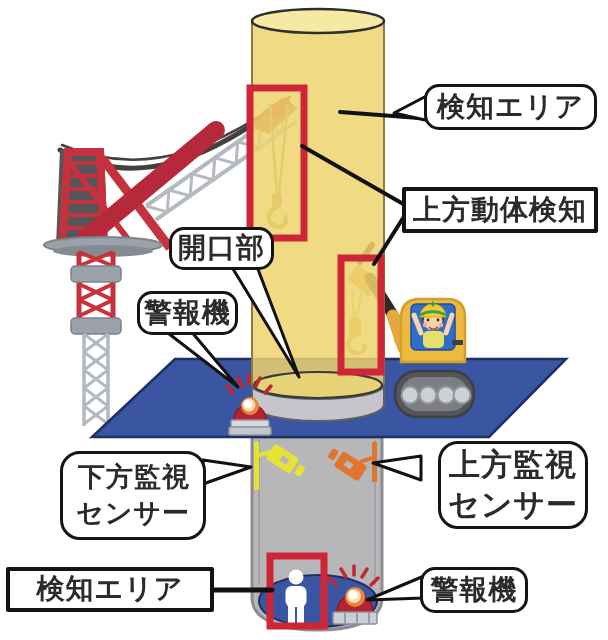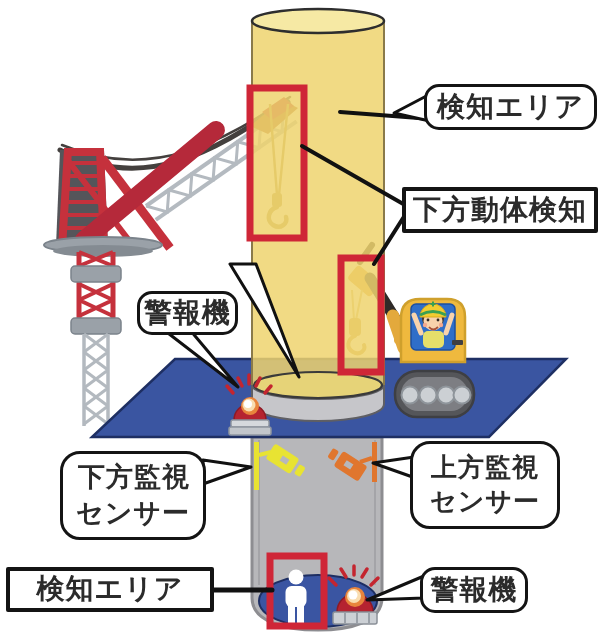--- a/index.html
+++ b/index.html
@@ -16,21 +16,21 @@
     color:#2b2b2b; font-weight:600; font-size:28px; letter-spacing:1px;
     white-space:pre-line; line-height:1.3;
   }
   .bubble { border-radius:15px; }
   .boxy   { border-radius:2px; border-width:4px; }
   #lb-kenchi     { left:424px; top:84px;  width:173px; height:46px; }
   #lb-joho-dotai { left:402px; top:187px; width:196px; height:46px; }
   #lb-kaiko      { left:169px; top:227px; width:105px; height:43px; }
   #lb-keiho-l    { left:137px; top:291px; width:101px; height:44px; }
   #lb-kaho-sen   { left:60px;  top:451px; width:146px; height:89px; border-radius:20px; font-size:27px;text-align:right; }
-  #lb-joho-sen   { left:410px; top:441px; width:150px; height:88px; border-radius:20px; font-size:26px; }
+  #lb-joho-sen   { left:438px; top:441px; width:150px; height:88px; border-radius:20px; font-size:31px; }
   #lb-kaho-dotai { left:6px;   top:567px; width:208px; height:45px; }
   #lb-keiho-r    { left:420px; top:567px; width:108px; height:46px; }
 </style>
 </head>
 <body>
 
 <div class="stage">
 
 <svg class="art" width="608" height="640" viewBox="0 0 608 640">
 
@@ -227,21 +227,22 @@
     <polygon points="230,264 256,264 299,377" fill="#ffffff" stroke="#111111" stroke-width="3" stroke-linejoin="round"></polygon>
     <polygon points="164,330 190,330 238,387" fill="#ffffff" stroke="#111111" stroke-width="3" stroke-linejoin="round"></polygon>
     <polygon points="203,460 203,484 251,467" fill="#ffffff" stroke="#111111" stroke-width="3" stroke-linejoin="round"></polygon>
     <polygon points="421,456 421,480 373,463" fill="#ffffff" stroke="#111111" stroke-width="3" stroke-linejoin="round"></polygon>
     <line x1="212" y1="590" x2="272" y2="590" stroke="#111111" stroke-width="5" stroke-linecap="round"></line>
     <polygon points="424,576 424,598 367,600" fill="#ffffff" stroke="#111111" stroke-width="3" stroke-linejoin="round"></polygon>
   </g>
 </svg>
 
   <div id="lb-kenchi" class="label bubble">検知エリア</div>
-  <div id="lb-joho-dotai" class="label boxy">下方動体検知</div>
+  <div id="lb-joho-dotai" class="label boxy">上方動体検知</div>
+  <div id="lb-kaiko" class="label bubble">開口部</div>
   <div id="lb-keiho-l" class="label bubble">警報機</div>
   <div id="lb-kaho-sen" class="label bubble">下方監視
 センサー</div>
   <div id="lb-joho-sen" class="label bubble">上方監視
 センサー</div>
   <div id="lb-kaho-dotai" class="label boxy">検知エリア</div>
   <div id="lb-keiho-r" class="label bubble">警報機</div>
 </div>
 
 </body></html>

